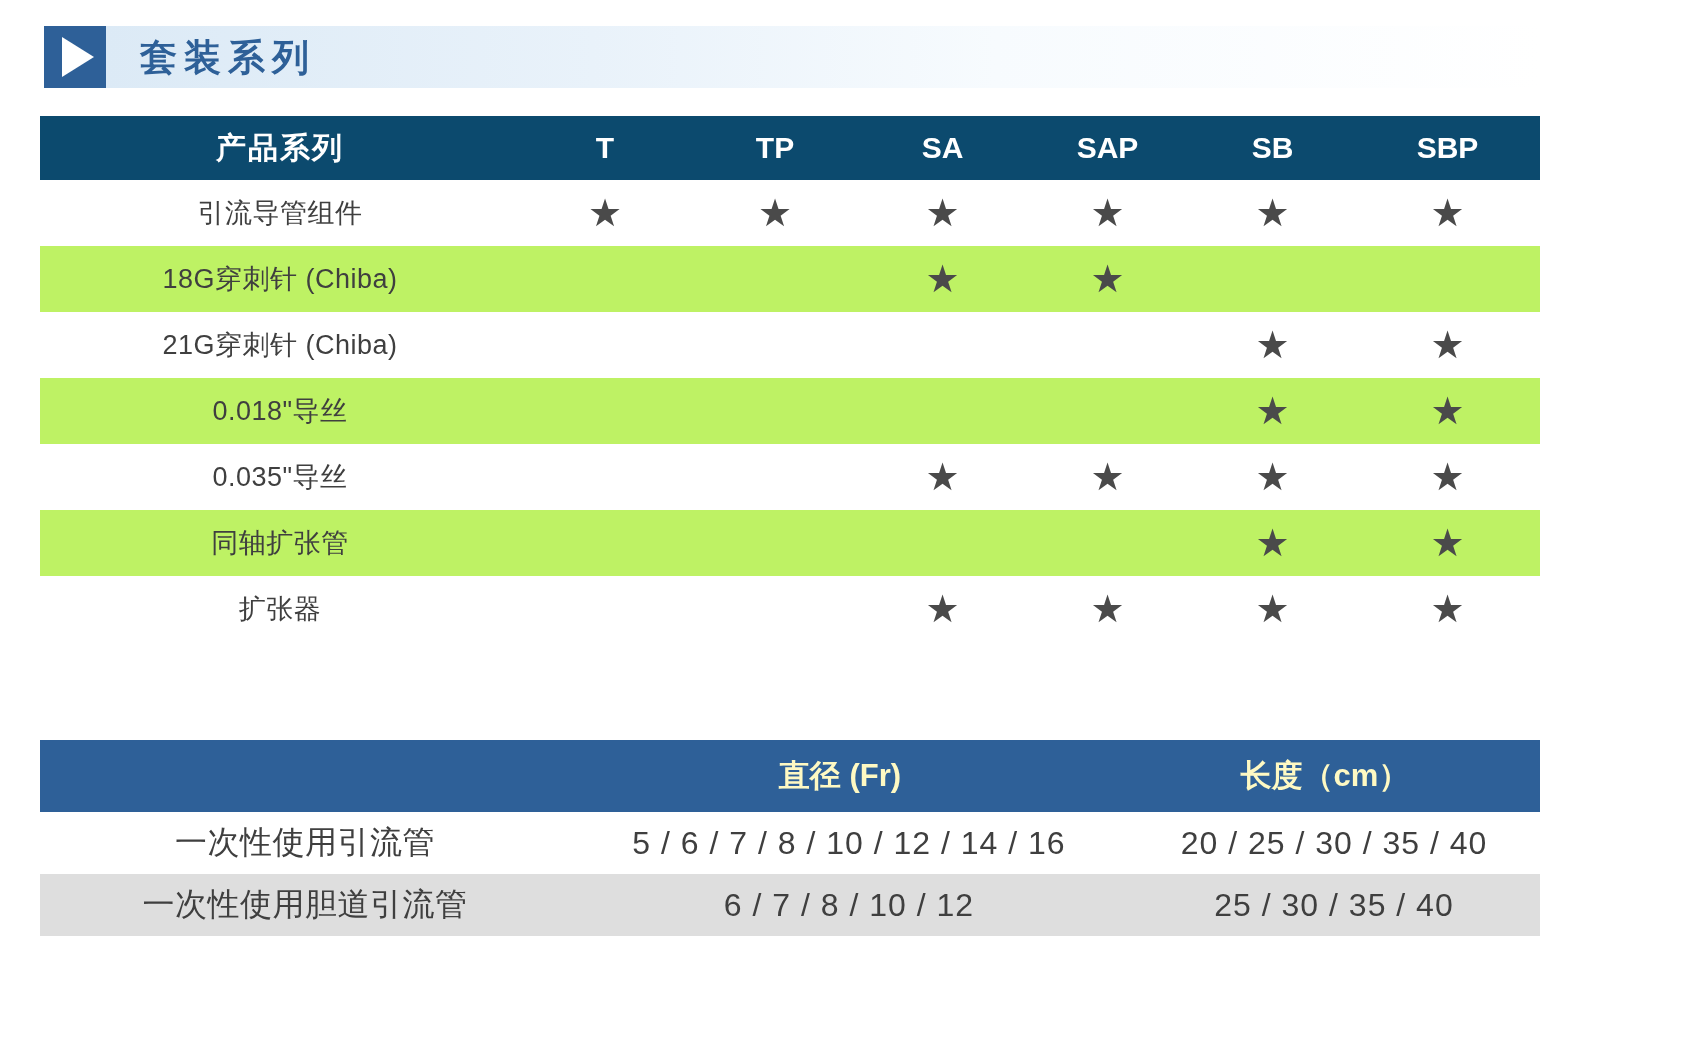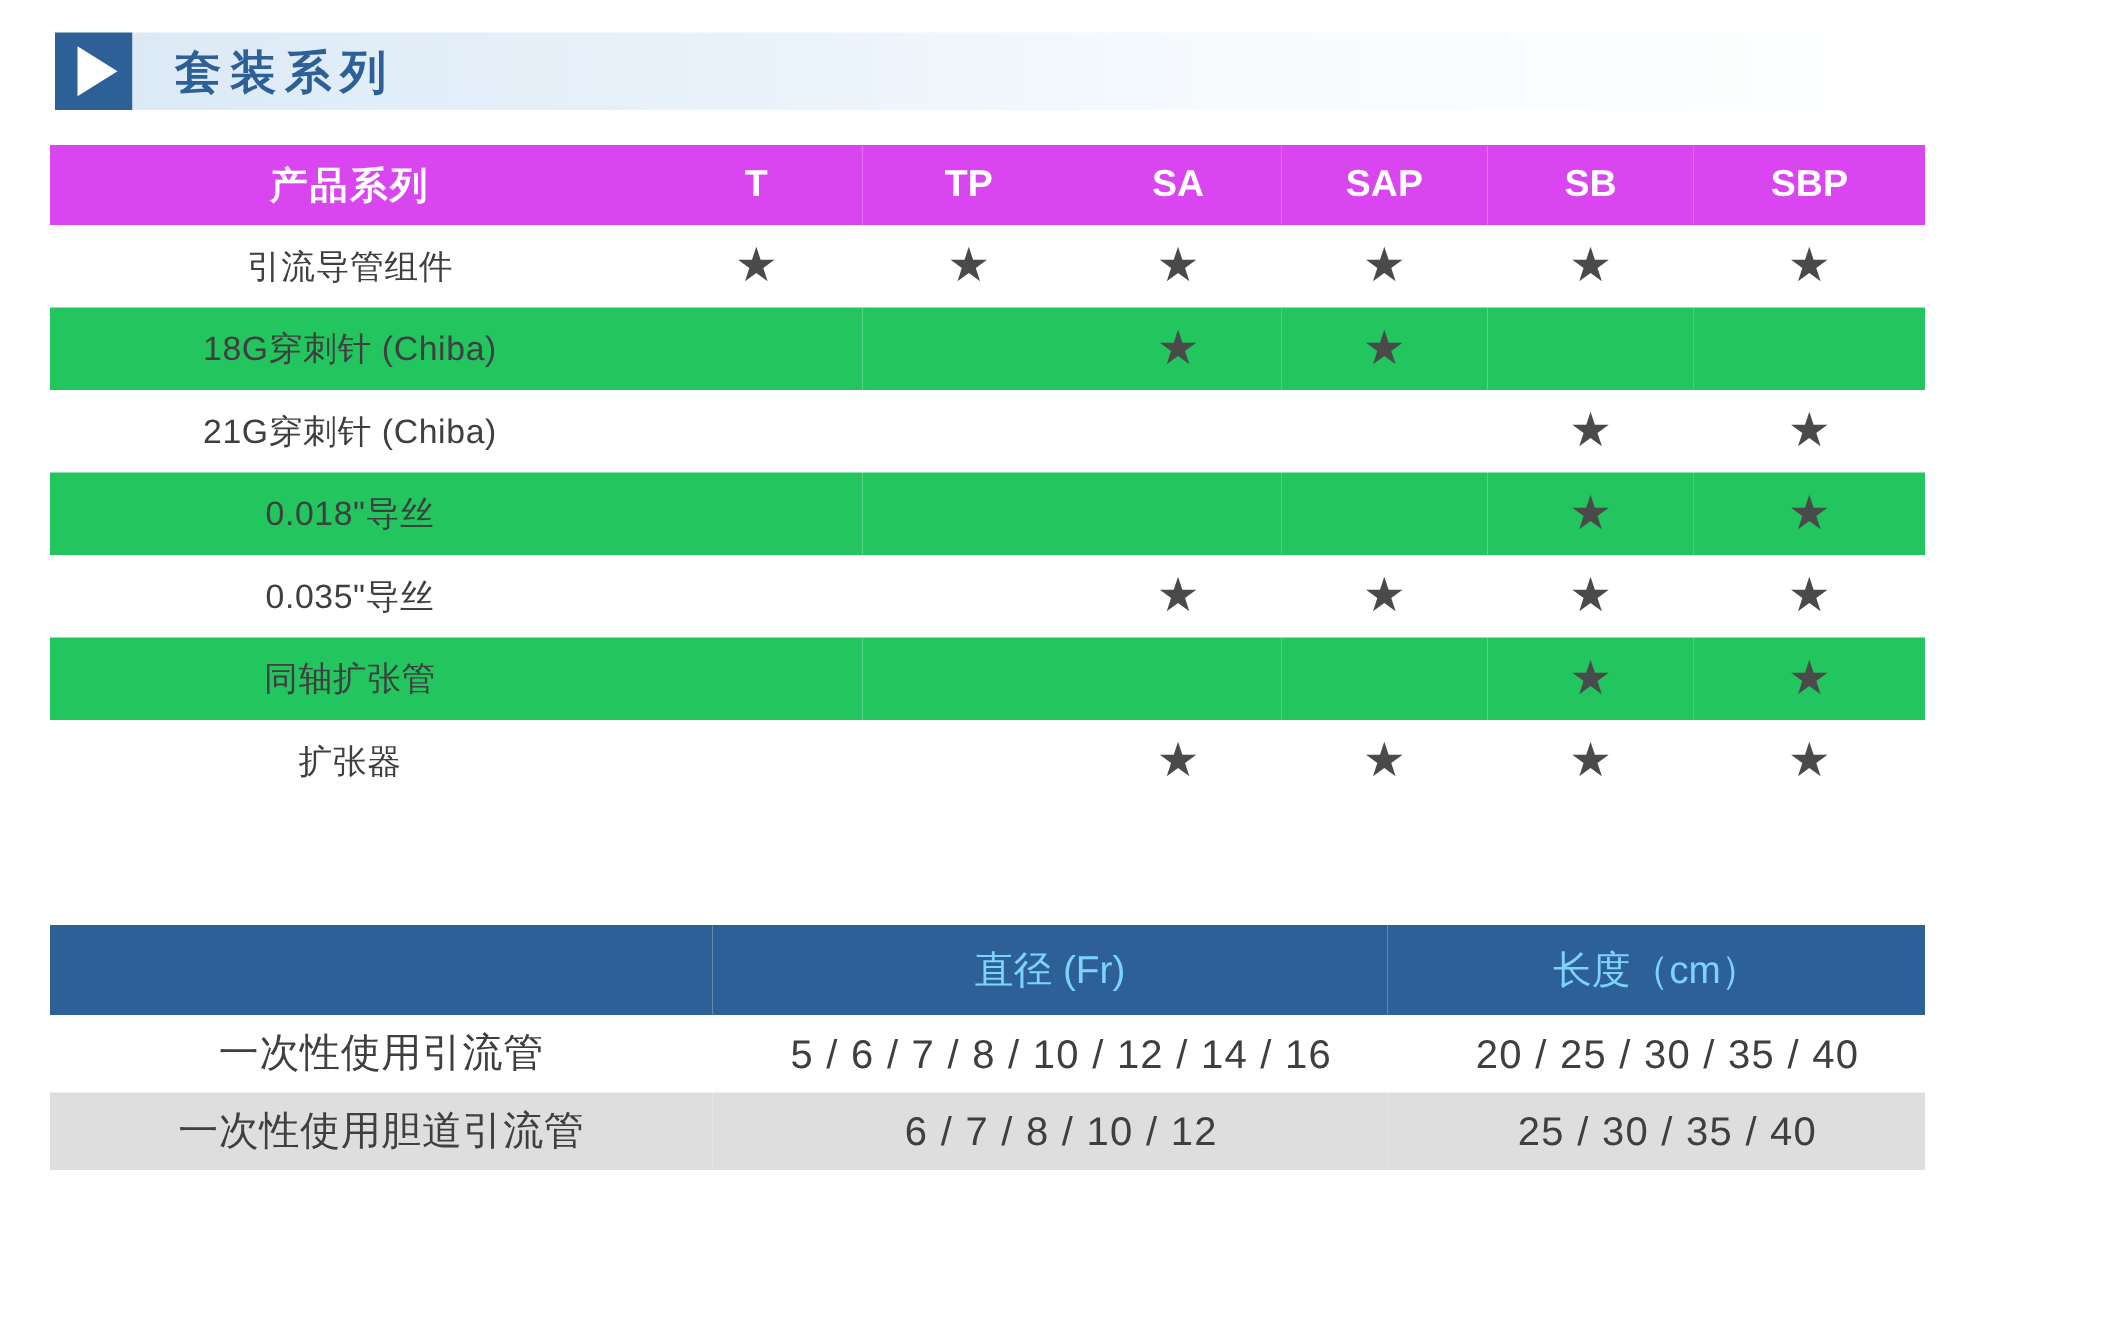--- a/index.html
+++ b/index.html
@@ -73,41 +73,41 @@
     top: 116px;
     width: 1500px;
     border-collapse: collapse;
     table-layout: fixed;
   }
   .matrix-table th, .matrix-table td {
     padding: 0;
     margin: 0;
   }
   .matrix-head-row th {
-    background: #d946ef;
+    background: #0c4a6e;
     color: #ffffff;
     height: 64px;
     font-size: 30px;
     font-weight: bold;
     text-align: center;
     vertical-align: middle;
   }
   .matrix-head-row th.col-name {
     font-size: 30px;
     letter-spacing: 2px;
   }
   .matrix-body-row td {
     height: 66px;
     text-align: center;
     vertical-align: middle;
     font-size: 27px;
     color: #3f3f3f;
   }
   .matrix-body-row.row-alt td {
-    background: #22c55e;
+    background: #bef264;
   }
   .matrix-body-row.row-plain td {
     background: #ffffff;
     margin-top: 48px;
   }
   .star {
     font-size: 38px;
     line-height: 1;
     color: #4a4a4a;
     display: inline-block;
@@ -123,24 +123,24 @@
     width: 1500px;
     border-collapse: collapse;
     table-layout: fixed;
   }
   .spec-table th, .spec-table td {
     padding: 0;
     margin: 0;
   }
   .spec-head-row th {
     background: #2e6098;
-    color: #7dd3fc;
+    color: #fef9c3;
     height: 72px;
     font-size: 31px;
-    font-weight: normal;
+    font-weight: bold;
     text-align: center;
     vertical-align: middle;
   }
   .spec-body-row td {
     height: 62px;
     font-size: 32px;
     color: #3f3f3f;
     vertical-align: middle;
   }
   .spec-body-row.row-plain td { background: #ffffff; }

